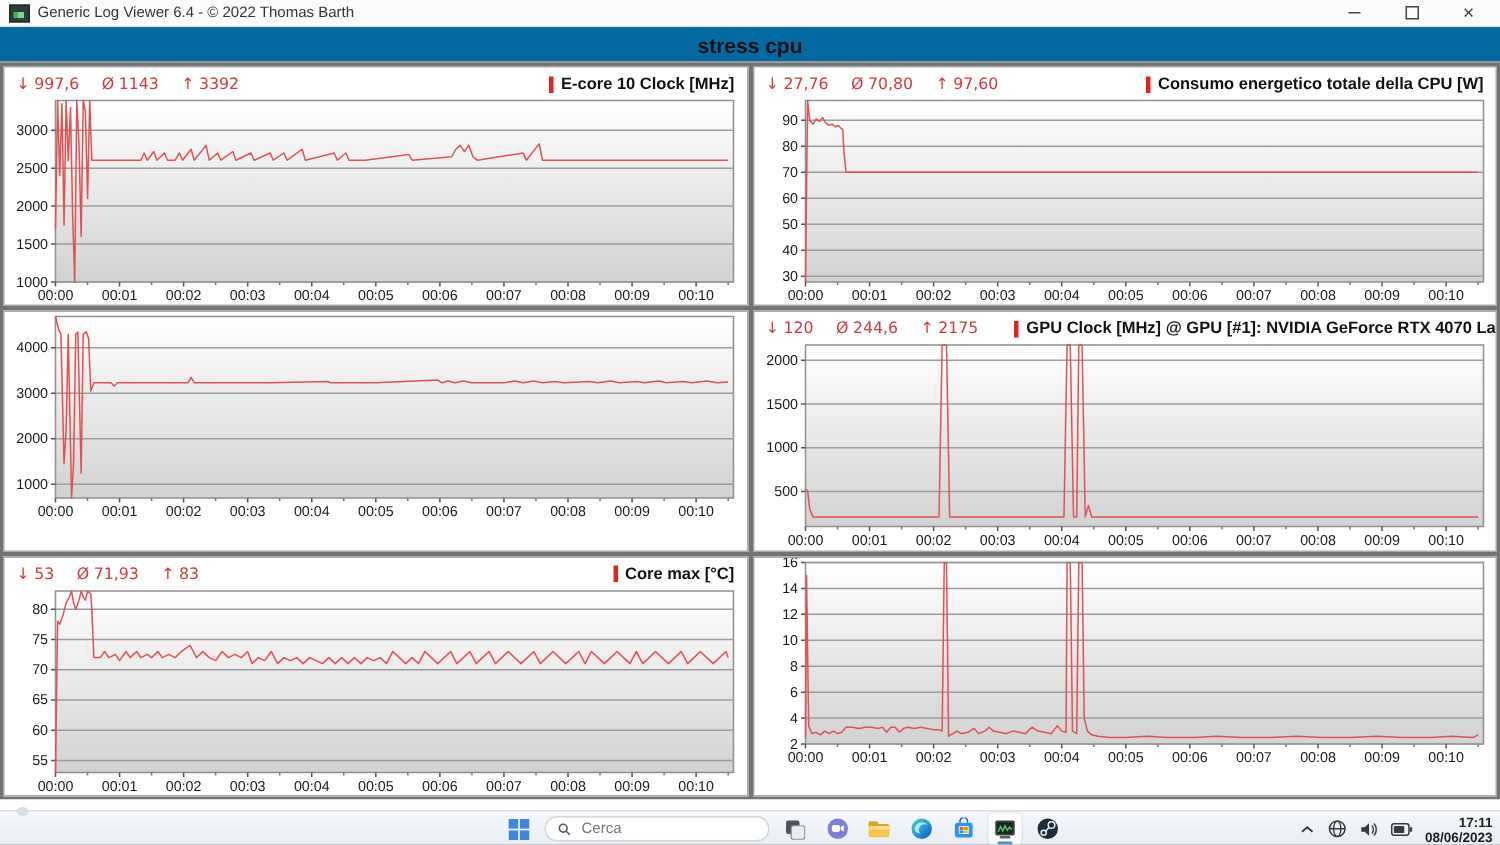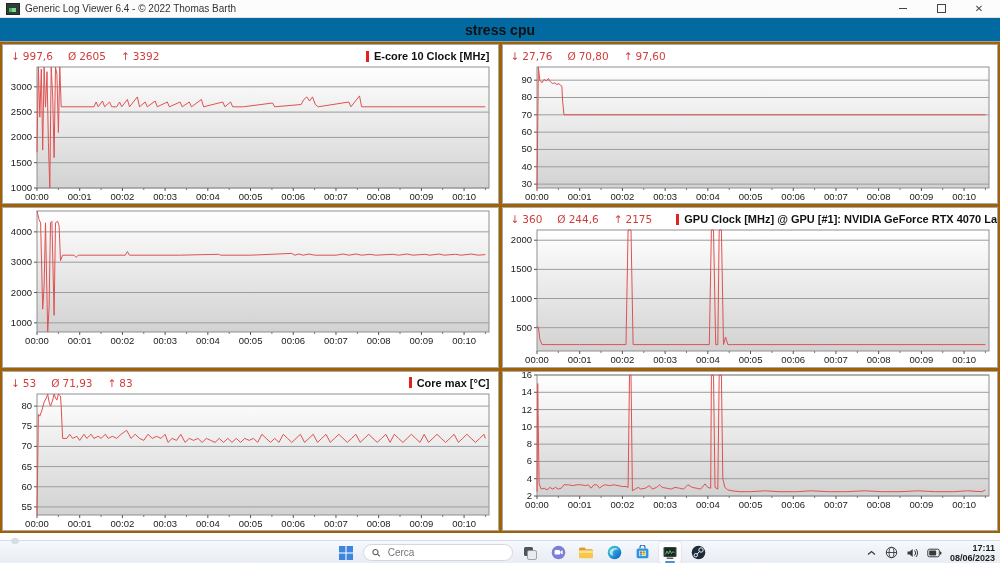--- a/index.html
+++ b/index.html
@@ -13,21 +13,21 @@
   .win-title{font-size:10px;color:#333;}
   .win-controls{margin-left:auto;display:flex;align-items:center;gap:28px;padding-right:10px;}
   .wc{width:10px;height:10px;display:flex;align-items:center;justify-content:center;color:#444;font-size:10px;cursor:default;}
   .wc-min::after{content:"";width:8px;height:0;border-bottom:1px solid #444;}
   .wc-max::after{content:"";width:7px;height:7px;border:1px solid #444;}
 
   
   .page-header{height:23px;display:flex;align-items:center;justify-content:center;font-weight:bold;font-size:14px;color:#111;background:#0369a1;}
 
   
-  .chart-grid{height:492px;background:#a16207;border-top:1px solid #9e9e9e;display:grid;grid-template-columns:1fr 1fr;grid-template-rows:1fr 1fr 1fr;gap:3px;padding:2px;box-sizing:border-box;}
+  .chart-grid{height:492px;background:#737373;border-top:1px solid #9e9e9e;display:grid;grid-template-columns:1fr 1fr;grid-template-rows:1fr 1fr 1fr;gap:3px;padding:2px;box-sizing:border-box;}
   .grid-spacer{height:6px;background:#fff;}
   .chart-panel{background:#fff;border:1px solid #a9a9a9;display:flex;flex-direction:column;overflow:hidden;box-sizing:border-box;}
   .chart-header{display:flex;justify-content:space-between;align-items:center;padding:3px 8px 0 8px;height:16px;flex:none;}
   .chart-stats{color:#d03c3c;font-size:10.5px;display:flex;gap:15px;font-family:"DejaVu Sans",sans-serif;white-space:nowrap;}
   .stat .arr{margin-right:3px;}
   .chart-title{display:flex;align-items:center;gap:5px;font-weight:bold;font-size:11px;color:#111;white-space:nowrap;padding-left:24px;}
   .title-marker{width:3px;height:11px;background:#e02222;flex:none;}
   .chart-body{flex:1;min-height:0;}
   .chart-body svg text{font-family:"Liberation Sans",sans-serif;}
 
@@ -60,21 +60,21 @@
     </span>
   </div>
 
   <div class="page-header">stress cpu</div>
 
   <div class="chart-grid" id="chartGrid">
   <div class="chart-panel">
     <div class="chart-header">
       <div class="chart-stats">
         <span class="stat"><span class="arr">↓</span><span class="stat-min">997,6</span></span>
-        <span class="stat"><span class="arr">Ø</span><span class="stat-avg">2605</span></span>
+        <span class="stat"><span class="arr">Ø</span><span class="stat-avg">1143</span></span>
         <span class="stat"><span class="arr">↑</span><span class="stat-max">3392</span></span>
       </div>
       <div class="chart-title">
         <span class="title-marker"></span>
         <span class="title-text">E-core 10 Clock [MHz]</span>
       </div>
     </div>
     <div class="chart-body"><svg width="495" height="139">
             <defs>
               <linearGradient id="pg0" x1="0" y1="0" x2="0" y2="1">
@@ -134,20 +134,24 @@
             <path d="M34.0,88.3 L35.4,3.0 L36.8,53.2 L38.3,5.1 L39.7,86.1 L41.1,3.0 L42.5,43.1 L44.0,7.7 L45.4,78.5 L46.8,124.0 L48.2,3.0 L49.7,32.9 L51.1,93.6 L52.5,3.0 L53.9,10.2 L55.4,68.4 L56.8,3.0 L58.2,42.8 L66.0,42.8 L90.9,42.8 L93.1,38.0 L95.2,42.8 L99.5,37.0 L101.6,42.8 L106.6,38.0 L108.7,42.8 L113.7,42.8 L116.6,38.0 L118.7,42.8 L124.4,35.5 L126.5,42.8 L134.4,32.9 L136.5,42.8 L142.2,38.0 L144.3,42.8 L152.2,37.0 L154.3,42.8 L164.3,38.0 L166.4,42.8 L177.1,38.0 L179.2,42.8 L186.3,38.0 L188.5,42.8 L198.4,35.5 L200.6,42.8 L219.8,38.0 L221.9,42.8 L227.6,38.0 L229.7,42.8 L240.4,42.8 L269.6,39.0 L271.7,42.8 L298.1,40.5 L300.9,35.5 L303.8,32.9 L306.6,37.0 L309.5,32.9 L312.3,40.5 L315.2,42.8 L345.8,38.0 L347.9,42.8 L356.5,31.9 L358.6,42.8 L389.9,42.8 L482.4,42.8" fill="none" stroke="#e05151" stroke-width="1" stroke-linejoin="round"></path>
           </svg></div>
   </div>
 
   <div class="chart-panel">
     <div class="chart-header">
       <div class="chart-stats">
         <span class="stat"><span class="arr">↓</span><span class="stat-min">27,76</span></span>
         <span class="stat"><span class="arr">Ø</span><span class="stat-avg">70,80</span></span>
         <span class="stat"><span class="arr">↑</span><span class="stat-max">97,60</span></span>
+      </div>
+      <div class="chart-title">
+        <span class="title-marker"></span>
+        <span class="title-text">Consumo energetico totale della CPU [W]</span>
       </div>
     </div>
     <div class="chart-body"><svg width="495" height="139">
             <defs>
               <linearGradient id="pg1" x1="0" y1="0" x2="0" y2="1">
                 <stop offset="0%" stop-color="#ffffff"></stop>
                 <stop offset="100%" stop-color="#d2d2d2"></stop>
               </linearGradient>
             </defs>
             <rect x="34" y="3" width="452" height="121" fill="url(#pg1)" stroke="#8f8f8f" stroke-width="1"></rect>
@@ -263,21 +267,21 @@
             <line x1="461.0866141732283" y1="124" x2="461.0866141732283" y2="127" stroke="#555" stroke-width="1"></line>
             <line x1="482.4409448818898" y1="124" x2="482.4409448818898" y2="126" stroke="#777" stroke-width="1"></line>
             <text x="461.0866141732283" y="136" text-anchor="middle" font-size="9.5" fill="#1a1a1a">00:10</text>
             <path d="M34.0,3.0 L36.1,11.7 L37.6,14.8 L39.7,101.2 L41.1,78.5 L42.5,14.8 L44.7,124.0 L46.1,99.7 L47.5,14.8 L48.9,13.3 L51.1,107.3 L52.5,14.8 L54.6,13.3 L56.1,17.8 L57.5,52.7 L59.6,47.2 L71.0,47.2 L73.1,49.3 L75.3,47.2 L122.3,47.2 L124.4,43.6 L126.5,47.2 L176.4,47.2 L215.5,46.3 L217.6,47.2 L247.5,47.2 L288.8,45.4 L291.7,47.2 L295.9,46.0 L300.2,47.2 L305.9,46.0 L311.6,47.2 L333.0,47.2 L340.1,46.0 L345.8,47.2 L352.9,46.0 L358.6,47.2 L367.1,46.3 L372.8,47.2 L389.9,46.3 L395.6,47.2 L404.1,46.0 L409.8,47.2 L421.9,46.3 L426.9,47.2 L436.2,46.0 L441.2,47.2 L452.5,46.3 L458.2,47.2 L468.2,46.0 L475.3,47.2 L482.4,46.6" fill="none" stroke="#e05151" stroke-width="1" stroke-linejoin="round"></path>
           </svg></div>
   </div>
 
   <div class="chart-panel">
     <div class="chart-header">
       <div class="chart-stats">
-        <span class="stat"><span class="arr">↓</span><span class="stat-min">360</span></span>
+        <span class="stat"><span class="arr">↓</span><span class="stat-min">120</span></span>
         <span class="stat"><span class="arr">Ø</span><span class="stat-avg">244,6</span></span>
         <span class="stat"><span class="arr">↑</span><span class="stat-max">2175</span></span>
       </div>
       <div class="chart-title">
         <span class="title-marker"></span>
         <span class="title-text">GPU Clock [MHz] @ GPU [#1]: NVIDIA GeForce RTX 4070 Laptop:</span>
       </div>
     </div>
     <div class="chart-body"><svg width="495" height="139">
             <defs>

